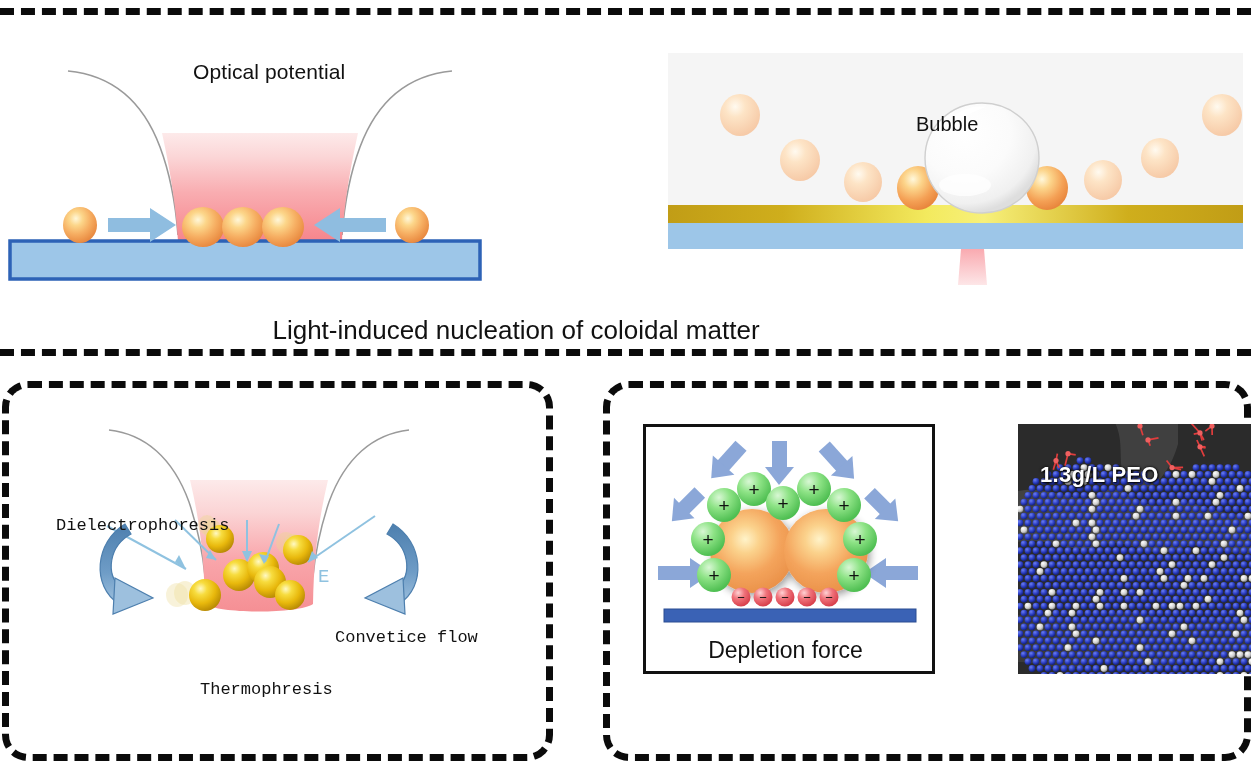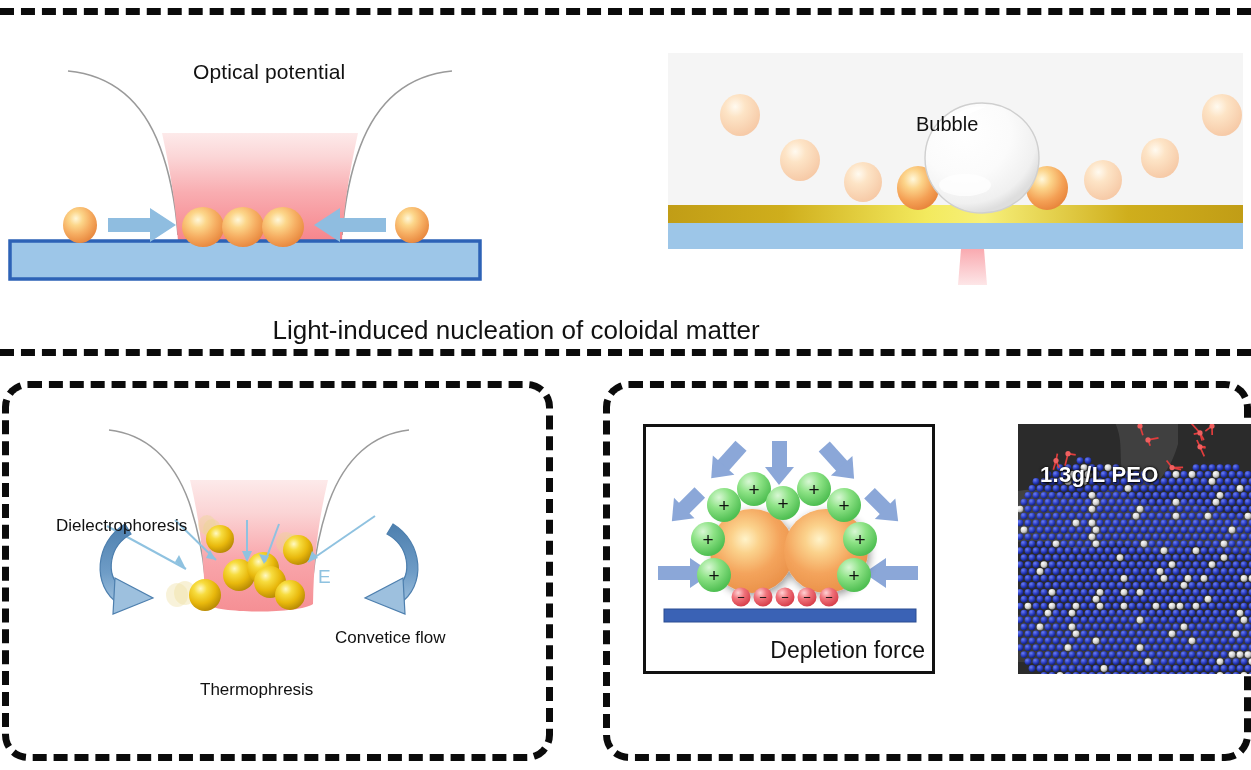--- a/index.html
+++ b/index.html
@@ -37,21 +37,21 @@
     font-size:20px;
   }
   #top-caption{
     position:absolute; left:0; top:300px; width:1032px;
     text-align:center; font-size:26px; color:#111;
   }
 
   
   #enrichment-panel{
     position:absolute; left:2px; top:381px; width:551px; height:380px;
-    border:7px dashed #0b0b0b; border-radius:26px;
+    border:7px dashed #0b0b0b; border-radius:26px;font-family:Liberation Mono, monospace;
   }
   #bonding-panel{
     position:absolute; left:603px; top:381px; width:648px; height:380px;
     border:7px dashed #0b0b0b; border-radius:26px;
   }
   #enrichment-caption{
     position:absolute; left:0; right:0; bottom:18px;
     text-align:center; font-size:27px; color:#111;
   }
   #bonding-caption{
@@ -59,21 +59,21 @@
     text-align:center; font-size:27px; color:#111;
   }
 
   
   #depletion-box{
     position:absolute; left:33px; top:36px; width:292px; height:250px;
     border:3px solid #111; background:#fff;
   }
   #depletion-label{
     position:absolute; left:0; right:7px; bottom:7px;
-    text-align:right; font-size:23px; color:#111;
+    text-align:center; font-size:23px; color:#111;
   }
 
   
   #micrograph{
     position:absolute; left:408px; top:36px; width:240px; height:250px;
     background:#2a2a2a; overflow:hidden;
   }
   #micrograph-label{
     position:absolute; left:22px; top:14px;
     color:#fff; font-size:22px; font-weight:700;

